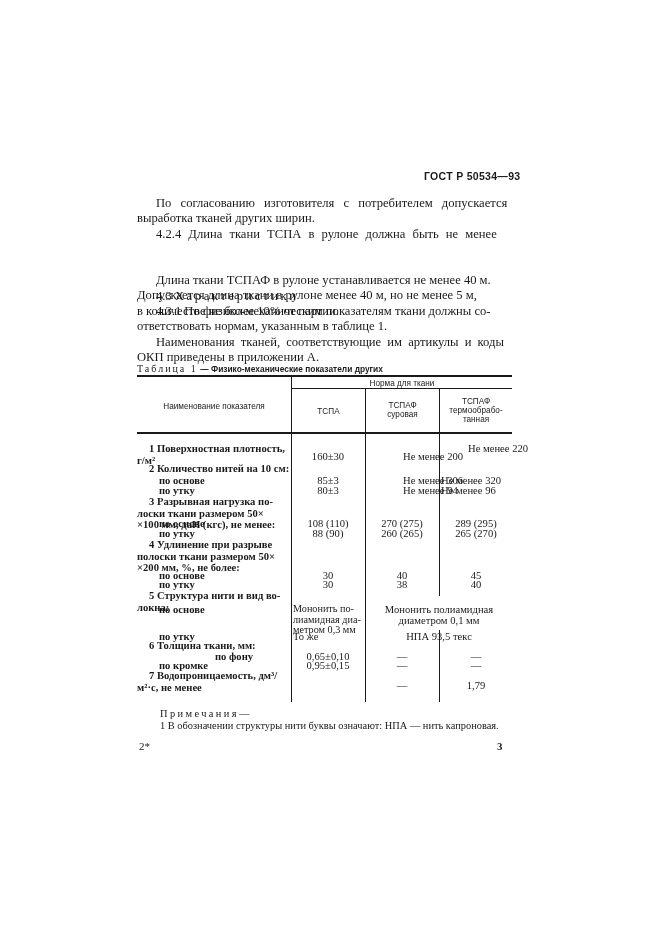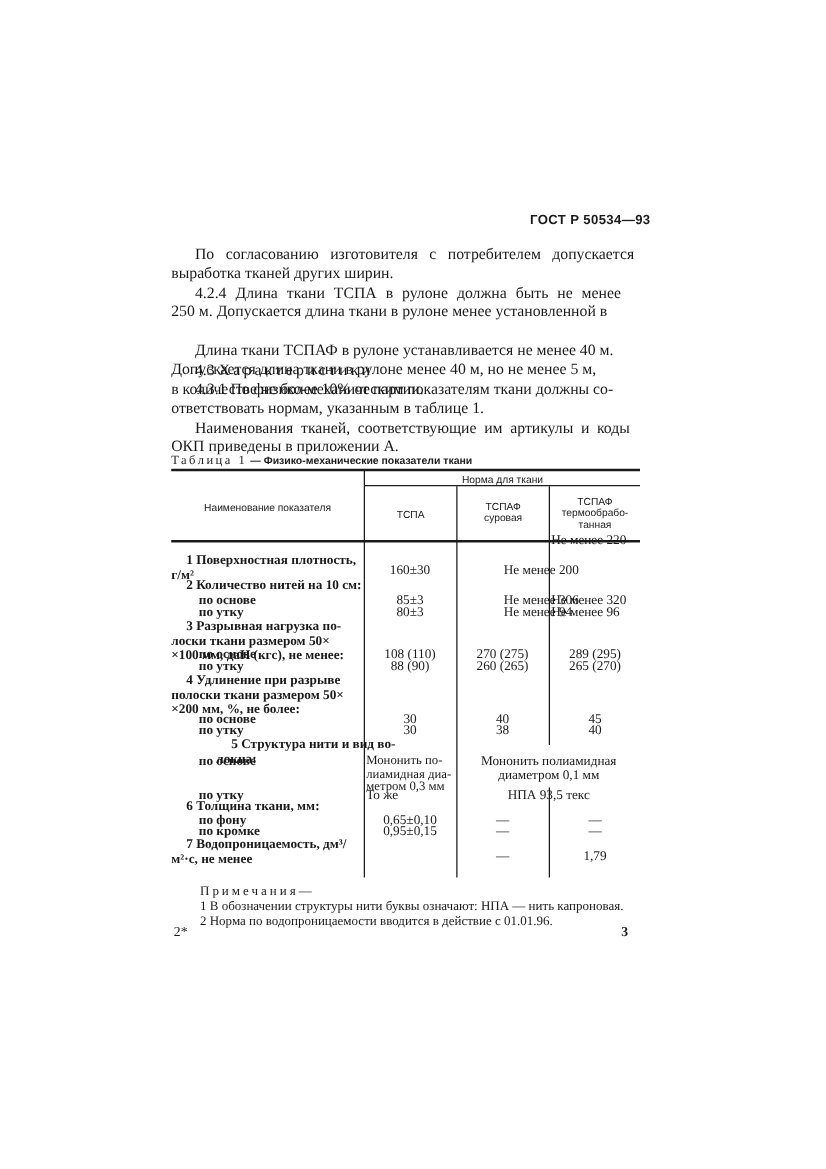--- a/index.html
+++ b/index.html
@@ -35,21 +35,20 @@
 <body>
 
 <div class="abs hdr">ГОСТ Р 50534—93</div>
 
 <div class="para" style="top:196px;">
   <span class="ln ind" style="word-spacing:6px;">По согласованию изготовителя с потребителем допускается</span>
   <span class="ln">выработка тканей других ширин.</span>
 </div>
 <div class="para" style="top:227px;">
   <span class="ln ind" style="word-spacing:4px;">4.2.4 Длина ткани ТСПА в рулоне должна быть не менее</span>
-  <span class="ln">250 м. Допускается длина ткани в рулоне менее установленной в</span>
 </div>
 <div class="para" style="top:273px;">
   <span class="ln ind">Длина ткани ТСПАФ в рулоне устанавливается не менее 40 м.</span>
   <span class="ln">Допускается длина ткани в рулоне менее 40 м, но не менее 5 м,</span>
   <span class="ln">в количестве не более 10% от партии.</span>
 </div>
 <div class="para" style="top:289px;">
   <span class="ln ind" style="margin-top:0;">
     <span>4.3</span>
     <span class="sp">Характеристики</span>
@@ -59,21 +58,21 @@
   <span class="ln ind">4.3.1 По физико-механическим показателям ткани должны со-</span>
   <span class="ln">ответствовать нормам, указанным в таблице 1.</span>
 </div>
 <div class="para" style="top:335px;">
   <span class="ln ind" style="word-spacing:3px;">Наименования тканей, соответствующие им артикулы и коды</span>
   <span class="ln">ОКП приведены в приложении А.</span>
 </div>
 
 <div class="abs tcap">
   <span class="lbl">Таблица 1</span>
-  <span class="ttl">— Физико-механические показатели ткани</span>
+  <span class="ttl">— Физико-механические показатели других</span>
 </div>
 
 <div class="rule" style="left:137px;top:375px;width:375px;height:2px;"></div>
 <div class="rule" style="left:292px;top:388px;width:220px;height:1px;"></div>
 <div class="rule" style="left:137px;top:432px;width:375px;height:2px;"></div>
 <div class="vline" style="left:291px;top:376px;height:326px;"></div>
 <div class="vline" style="left:365px;top:389px;height:313px;"></div>
 <div class="vline" style="left:439px;top:389px;height:207px;"></div>
 <div class="vline" style="left:439px;top:630px;height:72px;"></div>
 
@@ -89,21 +88,21 @@
   <div>термообрабо-</div>
   <div>танная</div>
 </div>
 
 <div class="cell left" style="top:443px;">
   <div style="padding-left:12px;">1 Поверхностная плотность,</div>
   <div>г/м²</div>
 </div>
 <div class="cell c1" style="top:451px;">160±30</div>
 <div class="cell c2l" style="top:451px;">Не менее 200</div>
-<div class="cell c3l" style="top:427px;">Не менее 220</div>
+<div class="cell c3l" style="top:443px;margin-left:27px;">Не менее 220</div>
 
 <div class="cell left" style="top:463px;padding-left:12px;">2 Количество нитей на 10 см:</div>
 <div class="cell left" style="top:475px;padding-left:22px;">по основе</div>
 <div class="cell c1" style="top:475px;">85±3</div>
 <div class="cell c2l" style="top:475px;">Не менее 306</div>
 <div class="cell c3l" style="top:475px;">Не менее 320</div>
 <div class="cell left" style="top:485px;padding-left:22px;">по утку</div>
 <div class="cell c1" style="top:485px;">80±3</div>
 <div class="cell c2l" style="top:485px;">Не менее 94</div>
 <div class="cell c3l" style="top:485px;">Не менее 96</div>
@@ -129,56 +128,55 @@
 </div>
 <div class="cell left" style="top:570px;padding-left:22px;">по основе</div>
 <div class="cell c1" style="top:570px;">30</div>
 <div class="cell c2" style="top:570px;">40</div>
 <div class="cell c3" style="top:570px;">45</div>
 <div class="cell left" style="top:579px;padding-left:22px;">по утку</div>
 <div class="cell c1" style="top:579px;">30</div>
 <div class="cell c2" style="top:579px;">38</div>
 <div class="cell c3" style="top:579px;">40</div>
 
-<div class="cell left" style="top:590px;margin-left:36px;">
+<div class="cell left" style="top:590px;">
   <div style="padding-left:12px;">5 Структура нити и вид во-</div>
   <div>локна:</div>
 </div>
 <div class="cell left" style="top:604px;padding-left:22px;">по основе</div>
 <div class="cell c1l" style="top:604px;font-size:10.2px;line-height:10.6px;">
   <div>Мононить по-</div>
   <div>лиамидная диа-</div>
   <div>метром 0,3 мм</div>
 </div>
 <div class="cell c23" style="top:604px;line-height:11px;">
   <div>Мононить полиамидная</div>
   <div>диаметром 0,1 мм</div>
 </div>
 <div class="cell left" style="top:631px;padding-left:22px;">по утку</div>
 <div class="cell c1l" style="top:631px;">То же</div>
 <div class="cell c23" style="top:631px;">НПА 93,5 текс</div>
 
 <div class="cell left" style="top:640px;padding-left:12px;">6 Толщина ткани, мм:</div>
-<div class="cell left" style="top:651px;padding-left:22px;">по фону</div>
+<div class="cell left" style="top:651px;padding-left:22px;text-align:center;">по фону</div>
 <div class="cell c1" style="top:651px;">0,65±0,10</div>
 <div class="cell c2" style="top:651px;">—</div>
 <div class="cell c3" style="top:651px;">—</div>
 <div class="cell left" style="top:660px;padding-left:22px;">по кромке</div>
 <div class="cell c1" style="top:660px;">0,95±0,15</div>
 <div class="cell c2" style="top:660px;">—</div>
 <div class="cell c3" style="top:660px;">—</div>
 
 <div class="cell left" style="top:670px;">
   <div style="padding-left:12px;">7 Водопроницаемость, дм³/</div>
   <div>м²·с, не менее</div>
 </div>
 <div class="cell c1" style="top:680px;"></div>
 <div class="cell c2" style="top:680px;">—</div>
 <div class="cell c3" style="top:680px;">1,79</div>
 
 <div class="abs notes" style="top:708px;">
   <div class="sp" style="letter-spacing:2.4px;">Примечания—</div>
   <div>1 В обозначении структуры нити буквы означают: НПА — нить капроновая.</div>
-  <div>2 Норма по водопроницаемости вводится в действие с 01.01.96.</div>
 </div>
 
 <div class="abs foot-l">2*</div>
 <div class="abs foot-r">3</div>
 
 </body></html>

